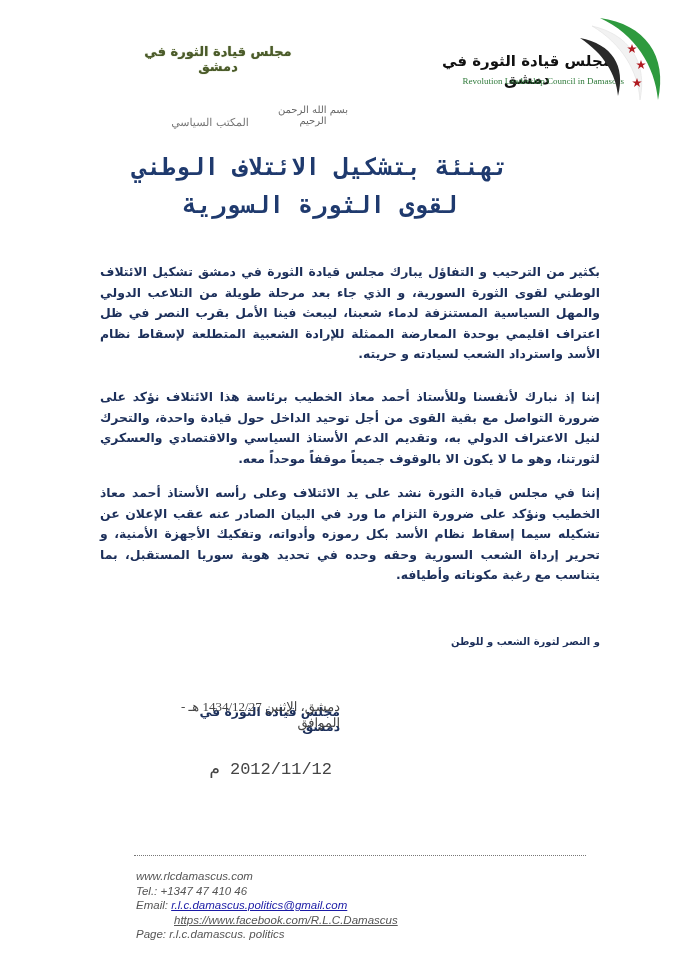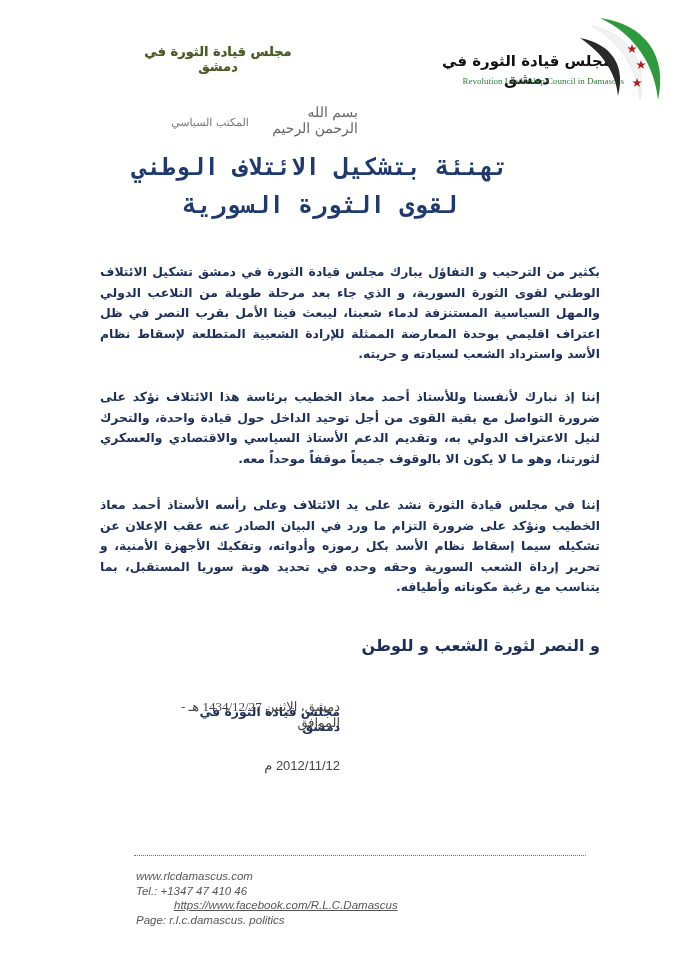--- a/index.html
+++ b/index.html
@@ -2,41 +2,41 @@
 <html><head>
   <meta charset="utf-8">
   <style>
     html, body { margin: 0; padding: 0; background: #ffffff; }
     body { width: 679px; height: 960px; position: relative; overflow: hidden; font-family: "DejaVu Sans", sans-serif; }
     .abs { position: absolute; }
 
     
     .hdr-org { left: 138px; top: 44px; width: 160px; text-align: center; font-family: "DejaVu Sans", sans-serif; font-weight: bold; font-size: 13px; color: #4a5a2a; direction: rtl; text-shadow: 0 0 1px #8a9a60; }
     .hdr-office { left: 170px; top: 76px; width: 80px; text-align: center; font-family: "DejaVu Serif", serif; font-size: 11px; color: #777; direction: rtl; margin-top: 40px; }
-    .hdr-basmala { left: 268px; top: 104px; width: 90px; font-family: "DejaVu Serif", serif; font-size: 14px; color: #666; direction: rtl; }
+    .hdr-basmala { left: 268px; top: 104px; width: 90px; text-align: center; font-family: "DejaVu Serif", serif; font-size: 10px; color: #666; direction: rtl; }
 
     
     .logo { left: 420px; top: 16px; width: 250px; height: 85px; }
     .logo-arabic { position: absolute; left: 12px; top: 36px; width: 190px; text-align: center; font-family: "DejaVu Sans", sans-serif; font-weight: bold; font-size: 15px; color: #111; direction: rtl; }
     .logo-english { position: absolute; left: 8px; top: 60px; width: 196px; text-align: right; font-family: "Liberation Serif", serif; font-size: 9px; color: #2f7a3a; }
     .logo svg { position: absolute; left: 150px; top: 0; }
 
     
     .title { left: 100px; top: 150px; width: 440px; text-align: center; direction: rtl; font-family: Liberation Mono, monospace; font-weight: bold; font-size: 24px; line-height: 38px; color: #1f3a6e; }
 
     
     .body-text { left: 100px; width: 500px; direction: rtl; text-align: justify; text-align-last: right; font-family: "DejaVu Sans", sans-serif; font-weight: bold; font-size: 12.4px; line-height: 20.5px; color: #1c2f5a; }
     .p1 { top: 262px; }
     .p2 { top: 387px; }
-    .p3 { top: 483px; margin-top: 12px; }
+    .p3 { top: 483px; }
 
-    .closing { left: 300px; top: 636px; width: 300px; direction: rtl; text-align: right; font-weight: bold; font-size: 16px; color: #1c2f5a; }
+    .closing { left: 300px; top: 636px; width: 300px; direction: rtl; text-align: right; font-weight: bold; font-size: 10px; color: #1c2f5a; }
     .sign-org { left: 160px; top: 704px; width: 180px; direction: rtl; text-align: right; font-weight: bold; font-size: 12.4px; color: #1c2f5a; }
     .date1 { left: 140px; top: 699px; width: 200px; direction: rtl; text-align: right; font-family: Liberation Serif, serif; font-size: 13px; color: #444; }
-    .date2 { left: 200px; top: 758px; width: 140px; direction: rtl; text-align: right; font-family: Liberation Sans, sans-serif; font-size: 13px; color: #444; }
+    .date2 { left: 192px; top: 758px; width: 140px; direction: rtl; text-align: right; font-family: Liberation Mono, monospace; font-size: 17px; color: #444; }
 
     
     .rule { left: 134px; top: 855px; width: 452px; height: 0; border-top: 1px dotted #777; }
     .footer { left: 136px; top: 869px; width: 420px; font-family: "Liberation Sans", sans-serif; font-style: italic; font-size: 11.5px; line-height: 14.6px; color: #555; }
     .footer .line { display: block; white-space: nowrap; }
     .footer a { color: #1a1aa6; text-decoration: underline; }
     .footer a.fb { color: #555; margin-left: 38px; }
     .footer .page { padding-left: 8px; color: #aaa; letter-spacing: 3px; font-style: normal; }
     .footer .page b { color: #333; font-style: italic; letter-spacing: 0; }
   </style>
@@ -71,15 +71,16 @@
 <div class="abs closing">و النصر لثورة الشعب و للوطن</div>
 
 <div class="abs sign-org">مجلس قيادة الثورة في دمشق</div>
 <div class="abs date1">دمشق، الإثنين 1434/12/27 هـ - الموافق</div>
 <div class="abs date2">2012/11/12 م</div>
 
 <div class="abs rule"></div>
 <div class="abs footer">
   <span class="line">www.rlcdamascus.com</span>
   <span class="line">Tel.: +1347 47 410 46</span>
+  <span class="line"><span>Email: </span><a>r.l.c.damascus.politics@gmail.com</a></span>
   <span class="line"><a class="fb">https://www.facebook.com/R.L.C.Damascus</a></span>
   <span class="line">Page: r.l.c.damascus. politics</span>
 </div>
 
 </body></html>

